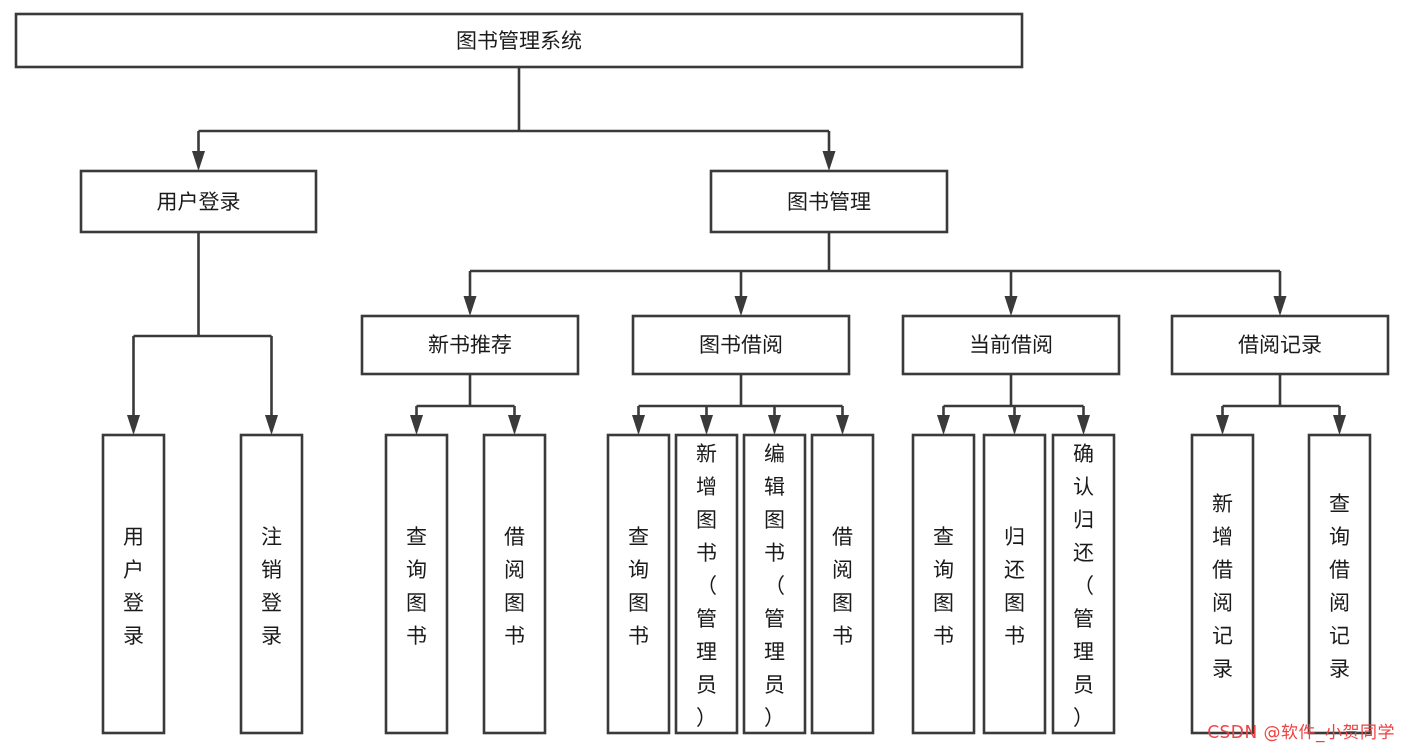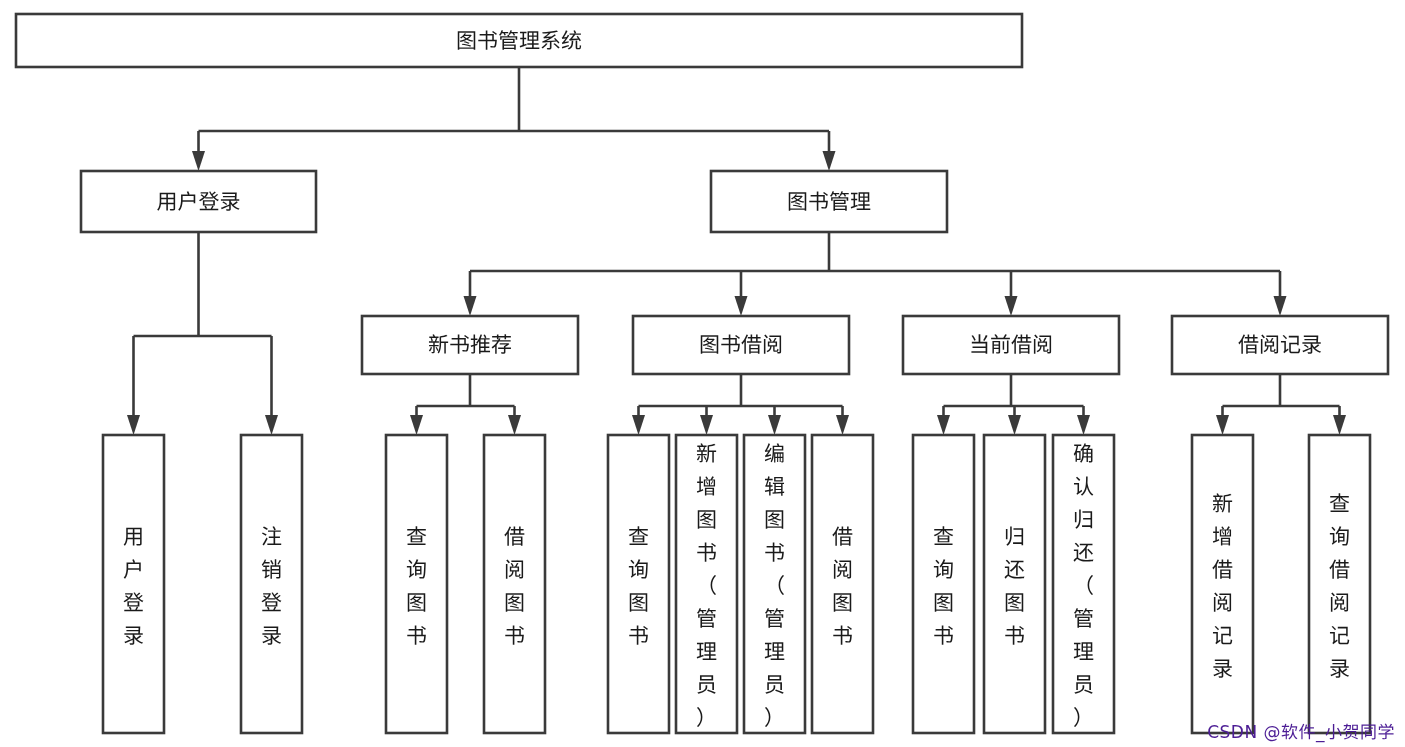--- a/index.html
+++ b/index.html
@@ -56,21 +56,21 @@
     font-size: 21px;
     fill: #1a1a1a;
     text-anchor: middle;
   }
   .watermark-text {
     position: absolute;
     right: 10px;
     bottom: 4px;
     font-family: "DejaVu Sans", "Liberation Sans", sans-serif;
     font-size: 17px;
-    color: #4c1d95;
+    color: #ef4444;
     white-space: nowrap;
     letter-spacing: 0.5px;
     user-select: none;
   }
 </style>
 </head>
 <body>
 
 <div id="diagram-root">
   <svg class="diagram-canvas" id="diagram-canvas" viewBox="0 0 1405 747" xmlns="http://www.w3.org/2000/svg">

